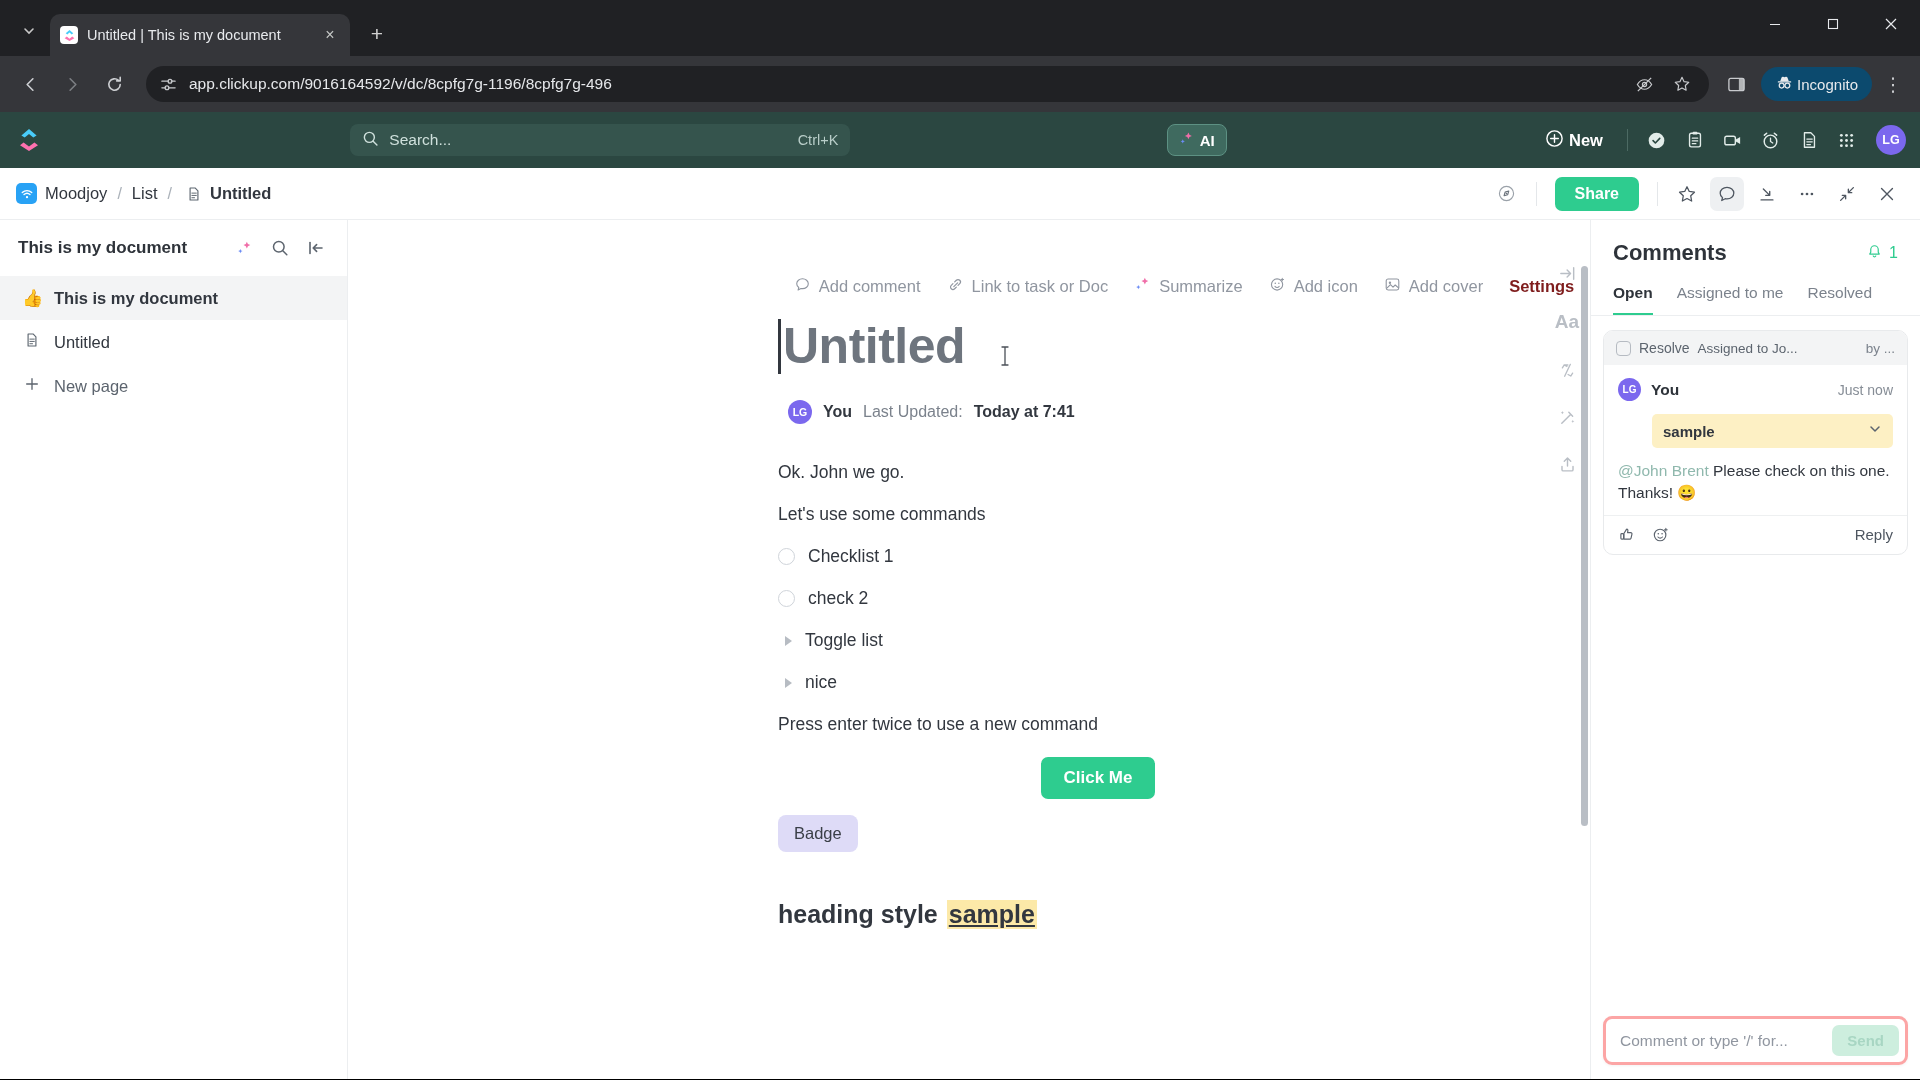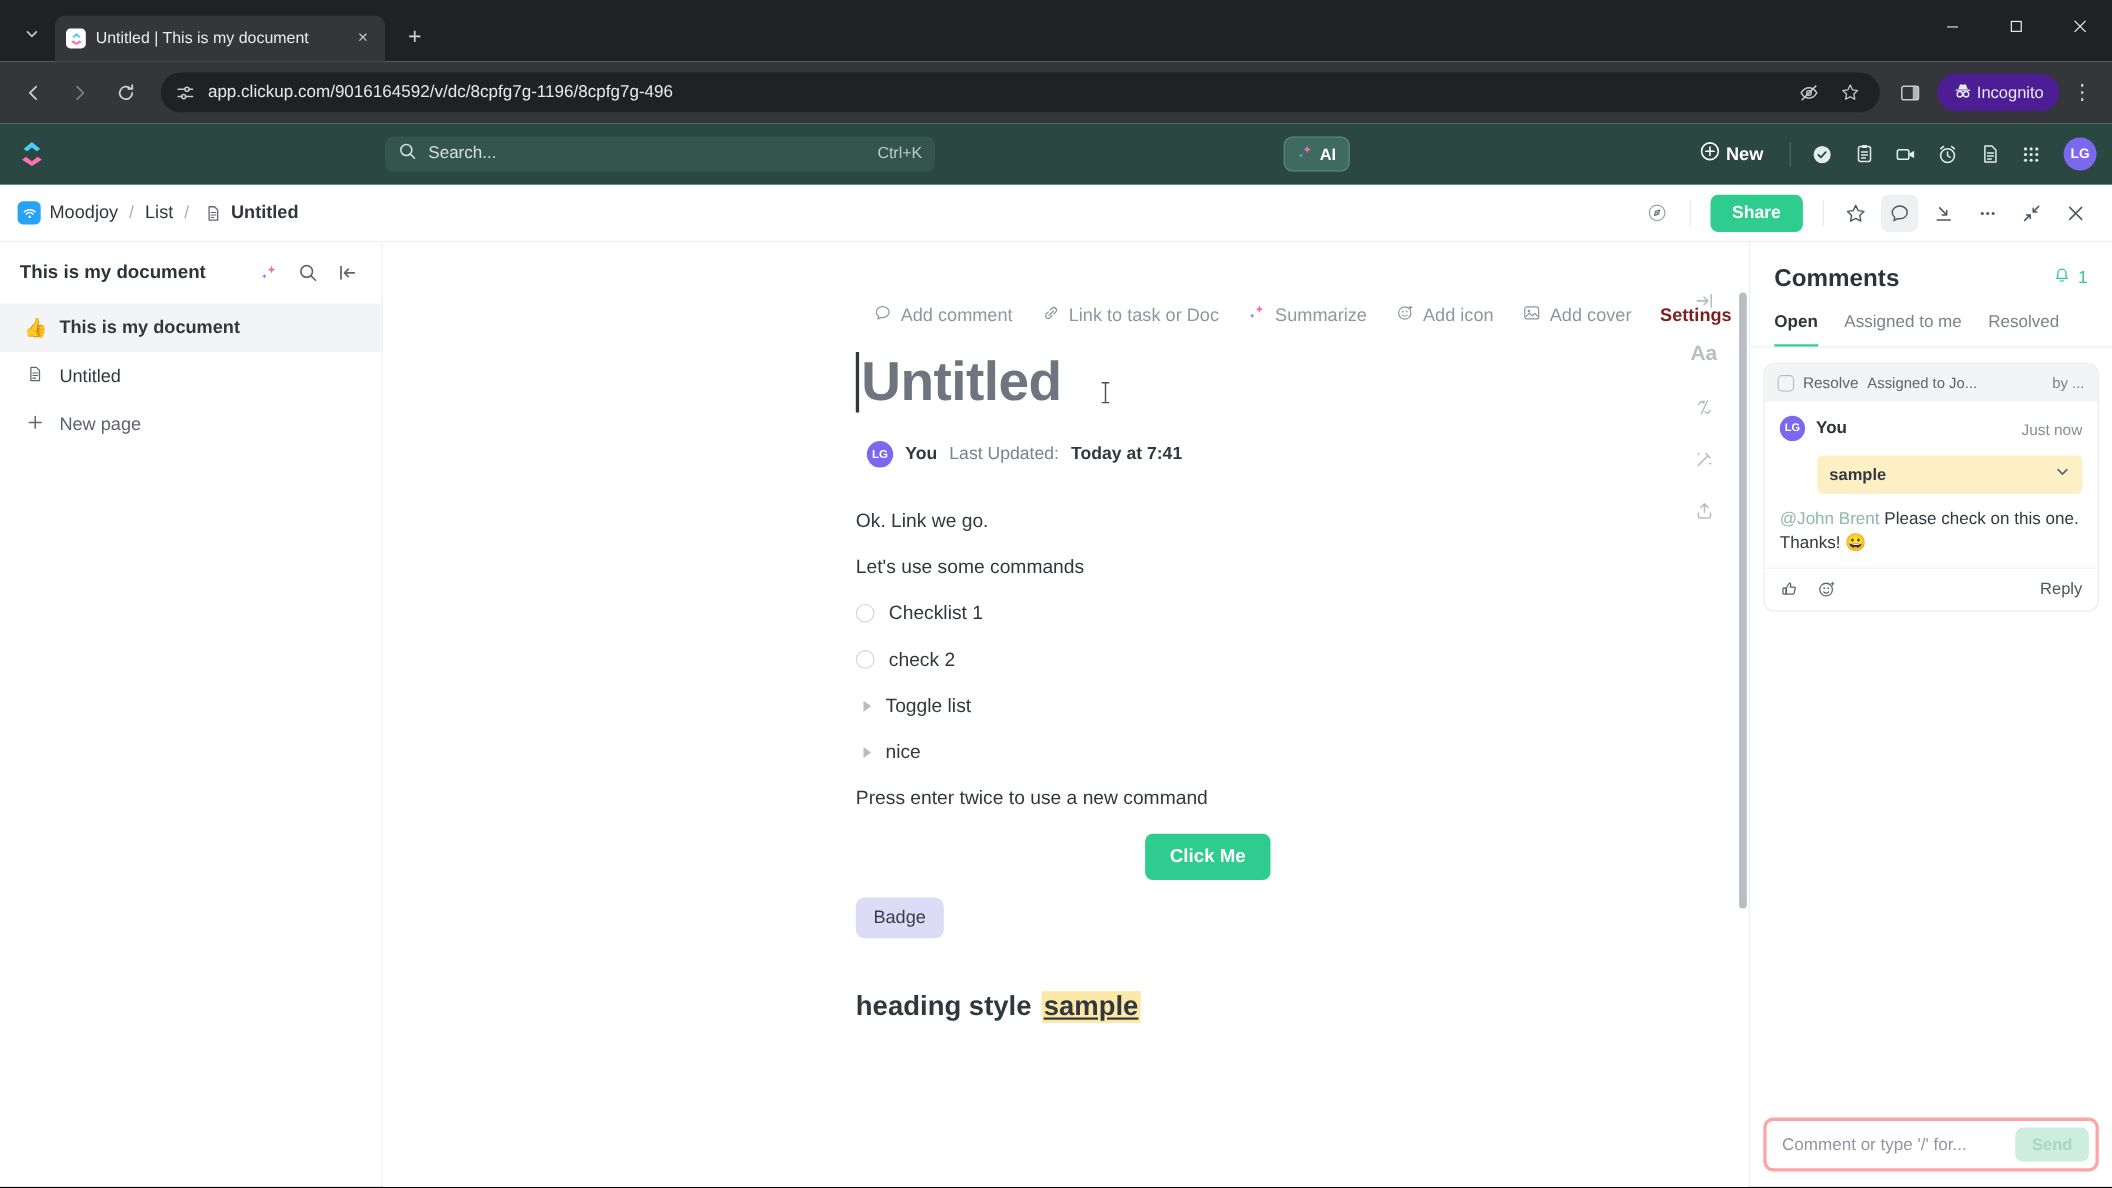--- a/index.html
+++ b/index.html
@@ -62,21 +62,21 @@
     display: flex; align-items: center; padding: 0 14px; gap: 12px;
     margin: 0 8px; min-width: 0;
   }
   .omnibox-icon { color: #c8cacd; display: flex; align-items: center; }
   .omnibox-url {
     color: #e6e8eb; font-size: 15.5px; white-space: nowrap; overflow: hidden;
     text-overflow: ellipsis; flex: 1;
   }
   .tb-icon { width: 26px; display: flex; align-items: center; justify-content: center; }
   .incognito-pill {
-    height: 34px; background: #4c1d95; border-radius: 17px; display: flex;
+    height: 34px; background: #0c4a6e; border-radius: 17px; display: flex;
     align-items: center; gap: 3px; padding: 0 14px; color: #e8eaed; font-size: 15px;
     margin-left: 6px;
   }
   .menu-dots { color: #cdcfd2; font-size: 19px; width: 30px; text-align: center; }
 
   
   .app { flex: 1; display: flex; flex-direction: column; background: #fff; min-height: 0; }
 
   .cu-topbar {
     height: 56px; background: #2b4741; display: flex; align-items: center;
@@ -218,21 +218,21 @@
     font-size: 25px; font-weight: 700; color: #32373f; background: #fce9a8;
     text-decoration: underline; margin-left: 9px; padding: 0 2px;
   }
   .cmt-marker {
     display: flex; align-items: center; gap: 7px; color: #7b828c; font-size: 15.5px;
     margin-top: 24px; margin-left: 1010px;
   }
 
   
   .doc-rail {
-    position: absolute; right: 18px; top: 44px; width: 46px;
+    position: absolute; right: 0; top: 44px; width: 46px;
     display: flex; flex-direction: column; align-items: center; gap: 28px;
   }
   .rail-ico { color: #b9bec5; display: flex; align-items: center; justify-content: center; }
   .rail-ico.aa { font-size: 19px; font-weight: 700; color: #b9bec5; }
 
   .doc-scrollbar {
     position: absolute; right: 2px; top: 46px; width: 7px; height: 560px;
     background: #b9bec5; border-radius: 4px;
   }
 
@@ -668,21 +668,21 @@
             </div>
 
             <div class="byline">
               <span class="av">LG</span>
               <span class="who">You</span>
               <span class="when">Last Updated:</span>
               <span class="when"><b>Today at 7:41</b></span>
             </div>
 
             <div class="doc-content">
-              <div class="p-line">Ok. Link we go.</div>
+              <div class="p-line">Ok. John we go.</div>
               <div class="p-line">Let's use some commands</div>
 
               <div class="chk-line">
                 <span class="chk-box"></span>
                 <span class="chk-label">Checklist 1</span>
               </div>
               <div class="chk-line">
                 <span class="chk-box"></span>
                 <span class="chk-label">check 2</span>
               </div>

